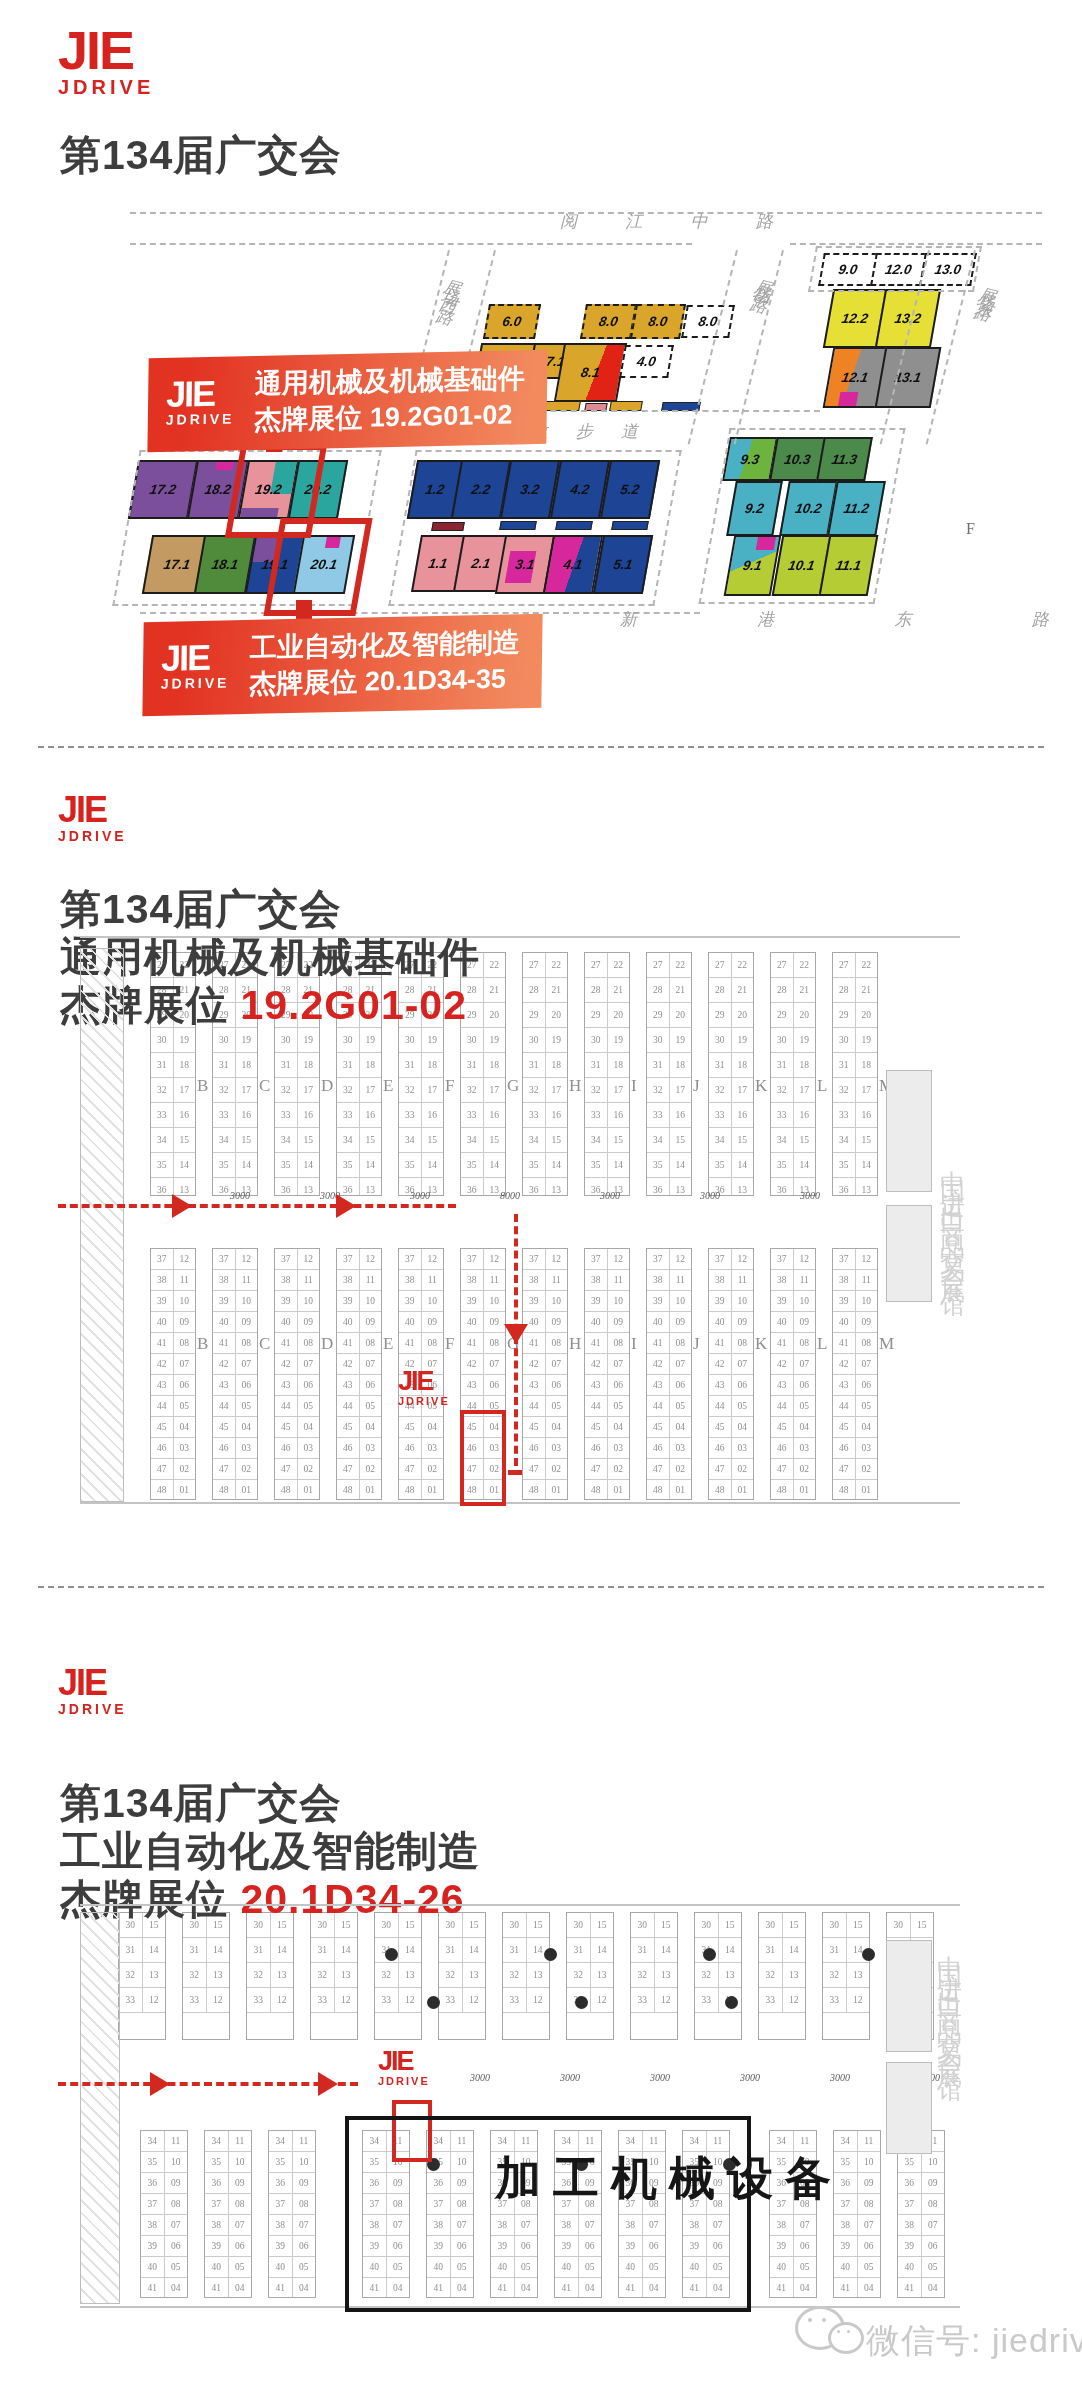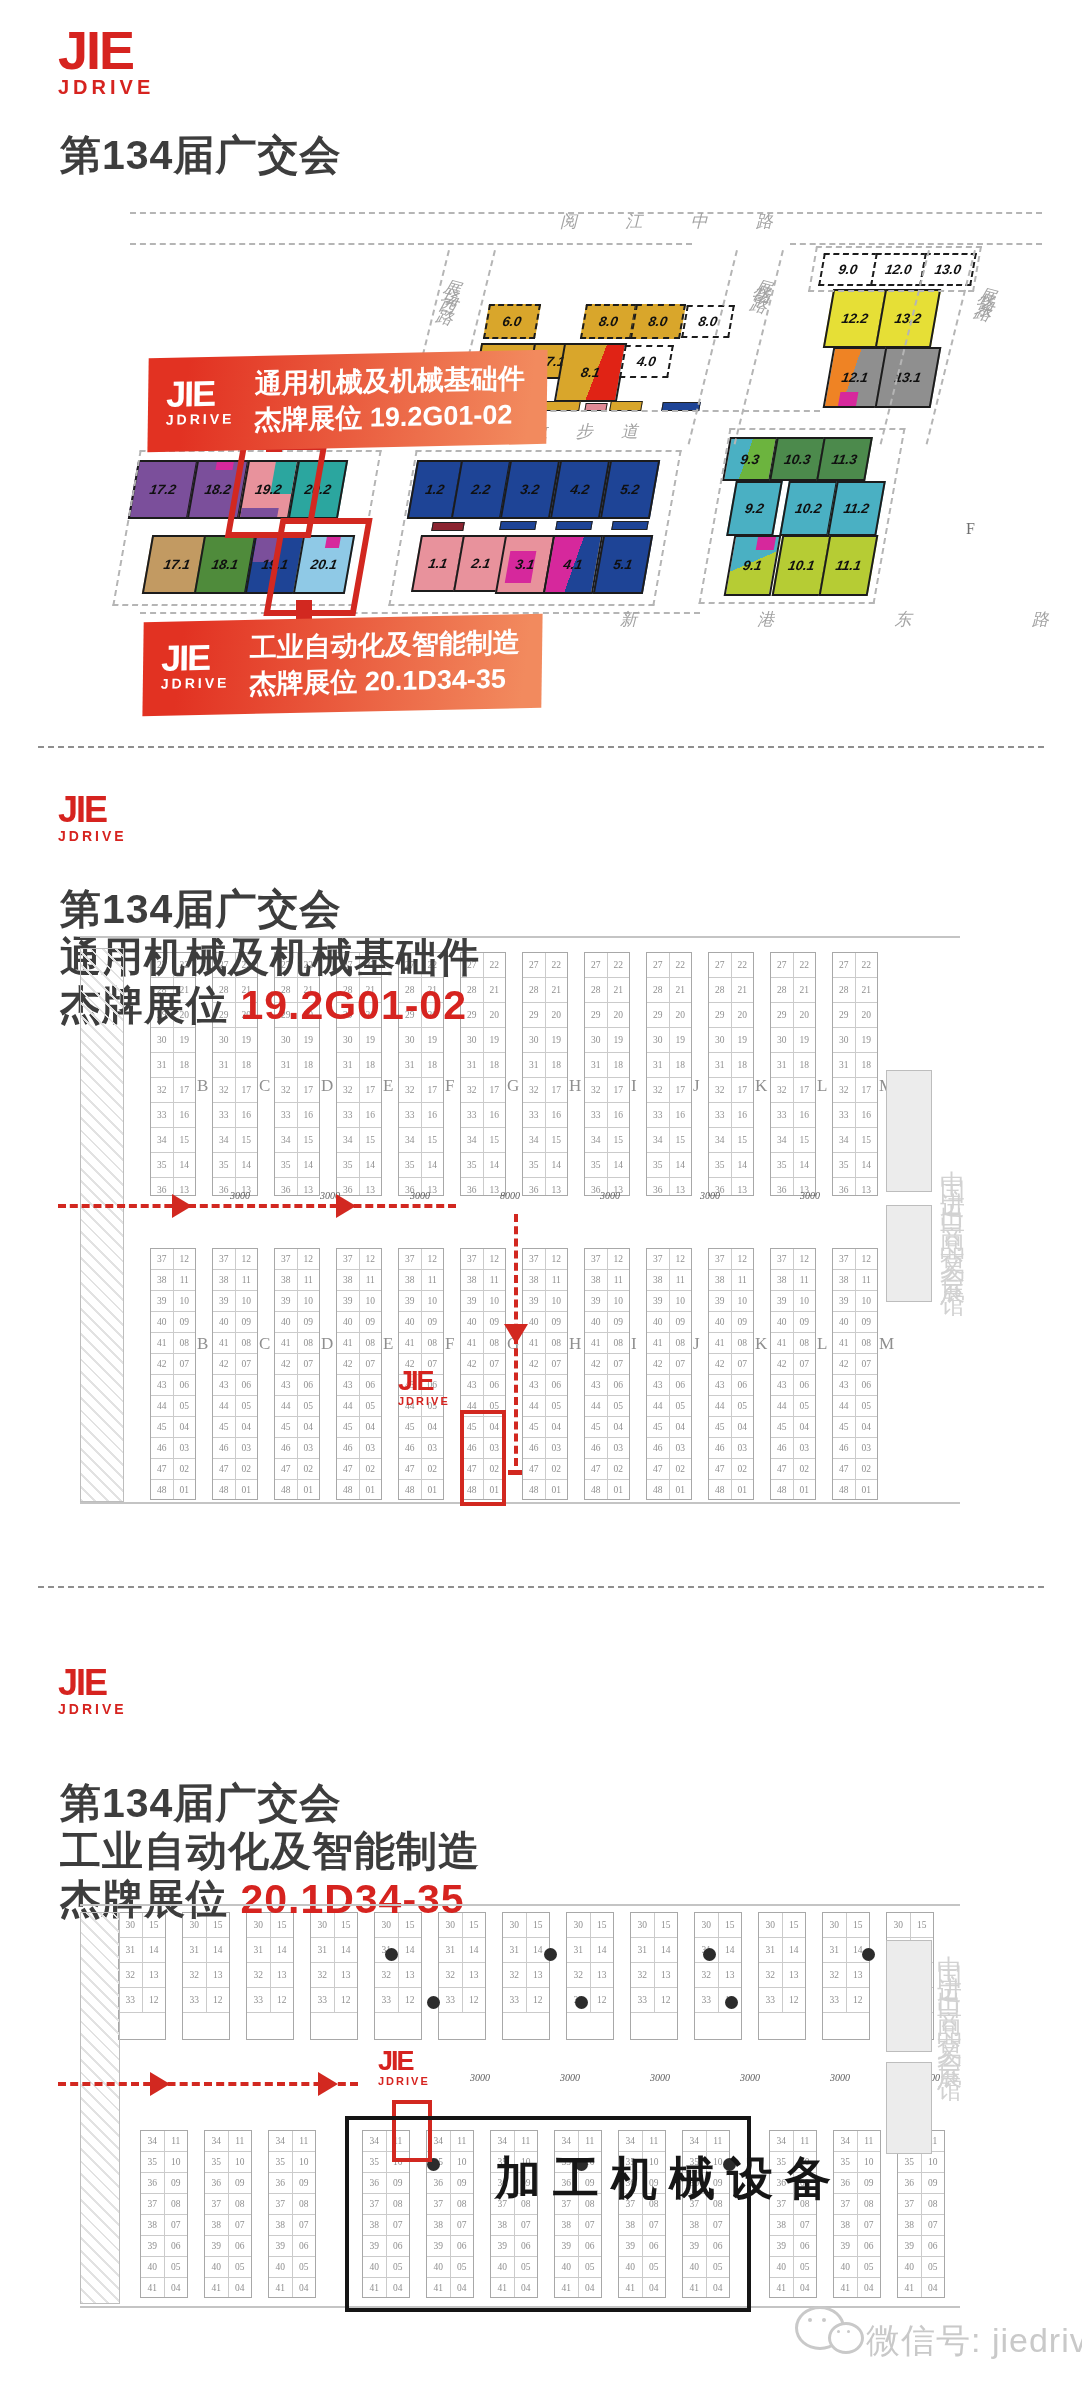--- a/index.html
+++ b/index.html
@@ -2113,21 +2113,21 @@
 
   <div class="sep" style="top:1586px"></div>
 
   <div class="logo md" style="left:58px;top:1668px">
     <span class="t1">JIE</span>
     <span class="t2">JDRIVE</span>
   </div>
   <div class="h1" style="left:60px;top:1776px">第134届广交会</div>
   <div class="h1" style="left:60px;top:1824px">工业自动化及智能制造</div>
   <div class="h1" style="left:60px;top:1872px">
-    <span>杰牌展位 </span><span class="booth-red">20.1D34-35</span>
+    <span>杰牌展位 </span><span class="booth-red">20.1D34-26</span>
   </div>
 
   <div class="wall" style="left:80px;top:1904px;width:880px;height:2px"></div>
   <div class="hatch" style="left:80px;top:1912px;width:38px;height:390px"></div>
   <div class="gblock" style="left:886px;top:1940px;width:44px;height:110px"></div>
   <div class="gblock" style="left:886px;top:2062px;width:44px;height:90px"></div>
   <div class="wall" style="left:80px;top:2306px;width:880px;height:2px"></div>
   <div class="vtext" style="left:933px;top:1935px;height:360px">中国进出口商品交易会展馆</div>
 
   <div class="rpathh" style="left:58px;top:2082px;width:300px"></div>

